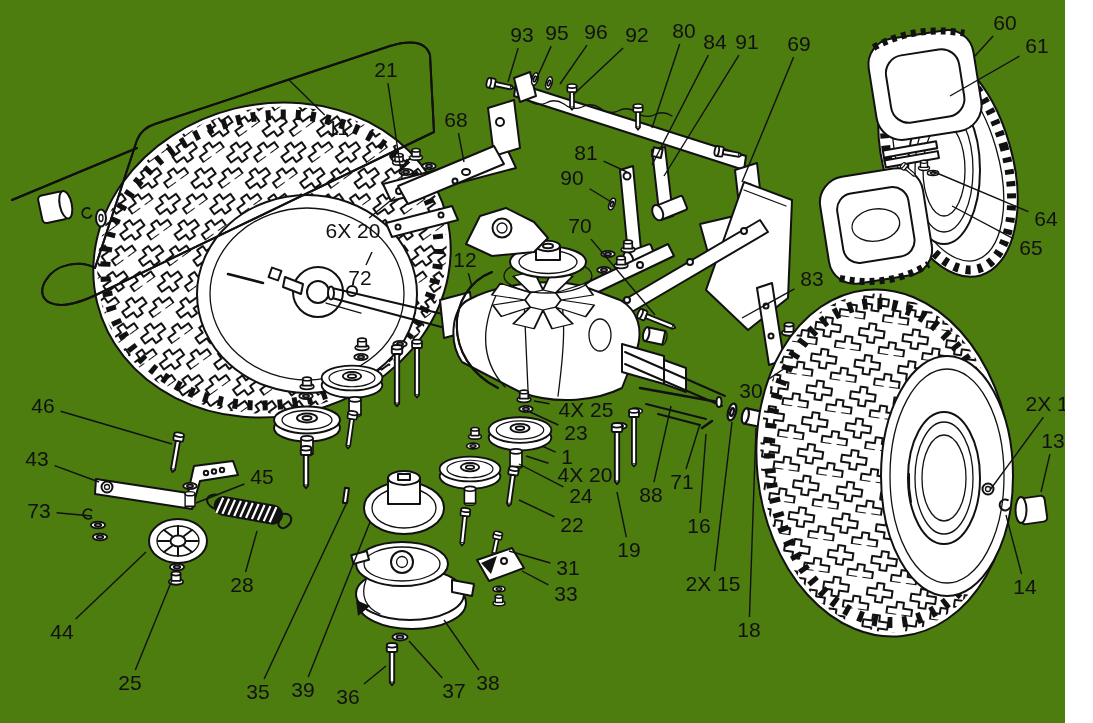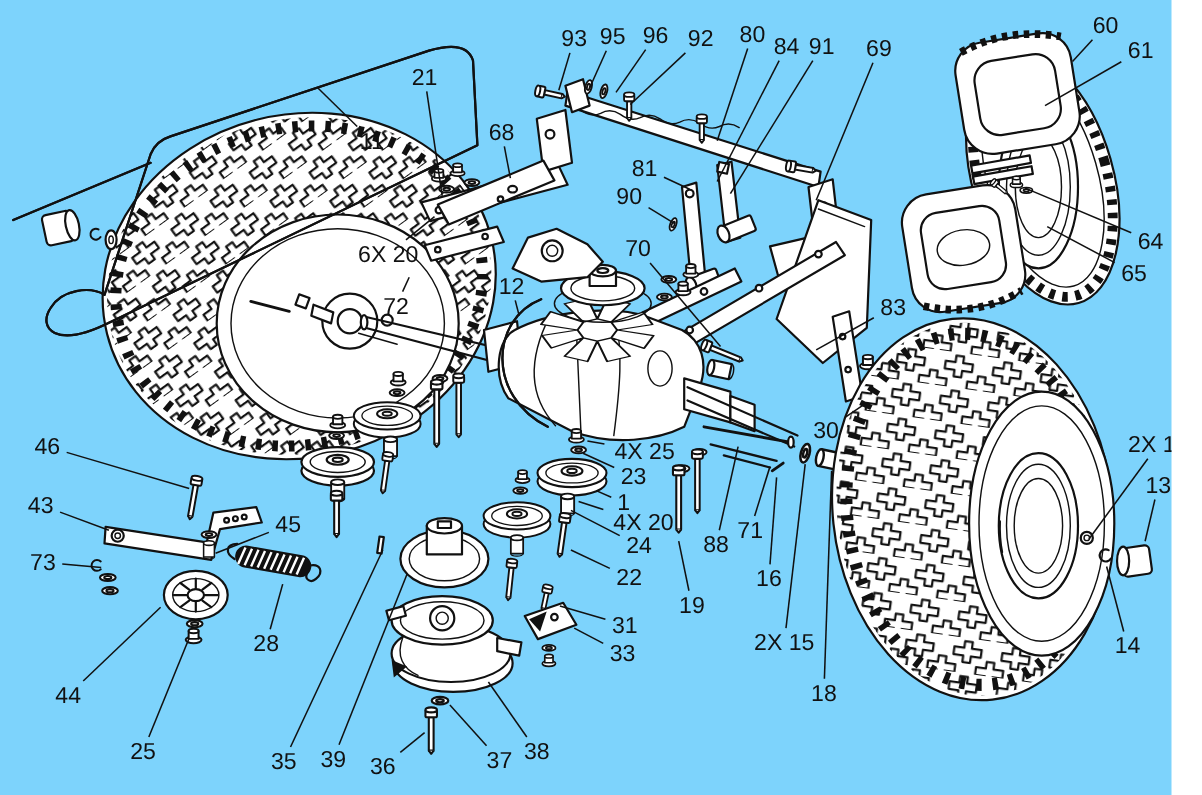--- a/index.html
+++ b/index.html
@@ -1,16 +1,16 @@
 <!DOCTYPE html>
 <html><head>
 <meta charset="utf-8">
 <style>
   html,body{margin:0;padding:0;background:#fff;}
-  .stage{position:relative;width:1065px;height:723px;background:#7dd3fc;overflow:hidden;
+  .stage{position:relative;width:1065px;height:723px;background:#4d7c0f;overflow:hidden;
          font-family:"Liberation Sans",sans-serif;}
   svg{display:block;}
   .fw{fill:#fff;stroke:#111;stroke-width:2;stroke-linejoin:round;}
   .ln{fill:none;stroke:#111;stroke-width:2;stroke-linecap:round;stroke-linejoin:round;}
   .t{stroke-width:1.3;}
   .th{stroke-width:2.6;}
   .fb{fill:#111;stroke:none;}
   .dash{fill:none;stroke:#111;}
   .callout-text{font-family:"Liberation Sans",sans-serif;font-weight:400;}
 </style>

